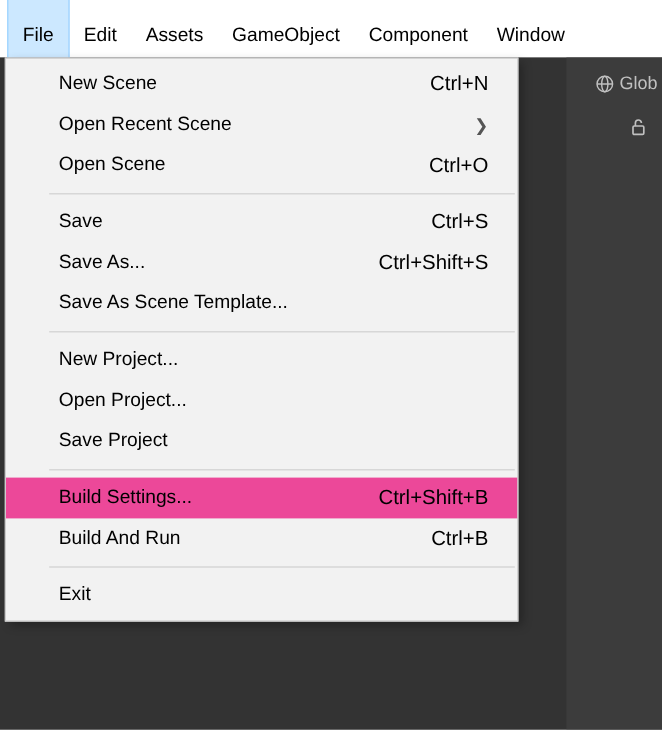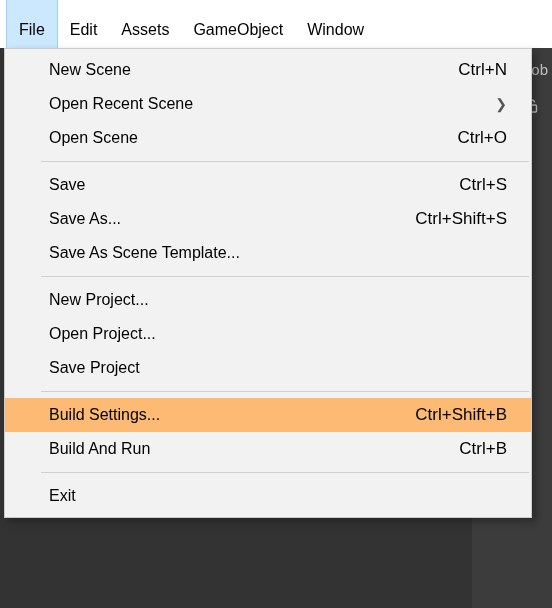--- a/index.html
+++ b/index.html
@@ -62,38 +62,38 @@
       position: absolute;
       right: 12px;
       top: 98px;
       color: #c0c0c0;
       font-size: 16px;
     }
     .dropdown {
       position: absolute;
       left: 4px;
       top: 48px;
-      width: 528px;
+      width: 428px;
       background: #f2f2f2;
       border: 1px solid #cccccc;
       box-shadow: 4px 4px 8px rgba(0,0,0,0.3);
       padding: 4px 0;
     }
     .menu-item {
       display: flex;
       justify-content: space-between;
       align-items: center;
       padding: 6px 24px 6px 44px;
       font-size: 16px;
       color: #000000;
       cursor: default;
       height: 34px;
     }
     .menu-item.highlight {
-      background: #fdba74;
+      background: #ec4899;
     }
     .menu-shortcut {
       color: #000000;
       font-size: 17px;
     }
     .menu-sep {
       height: 1px;
       background: #d0d0d0;
       margin: 6px 2px 6px 36px;
     }
@@ -104,20 +104,21 @@
     .globe-svg { width: 16px; height: 16px; flex-shrink:0; }
   </style>
 </head>
 <body>
 
 <div class="menubar">
     <div class="menubar-item active">File</div>
     <div class="menubar-item">Edit</div>
     <div class="menubar-item">Assets</div>
     <div class="menubar-item">GameObject</div>
+    <div class="menubar-item">Component</div>
     <div class="menubar-item">Window</div>
   </div>
 
 <div class="dark-area"></div>
 <div class="right-strip"></div>
 
 <div class="global-badge">
   <svg class="globe-svg" viewBox="0 0 16 16" fill="none" stroke="#c0c0c0" stroke-width="1.2">
     <circle cx="8" cy="8" r="6.5"></circle>
     <ellipse cx="8" cy="8" rx="2.6" ry="6.5"></ellipse>

